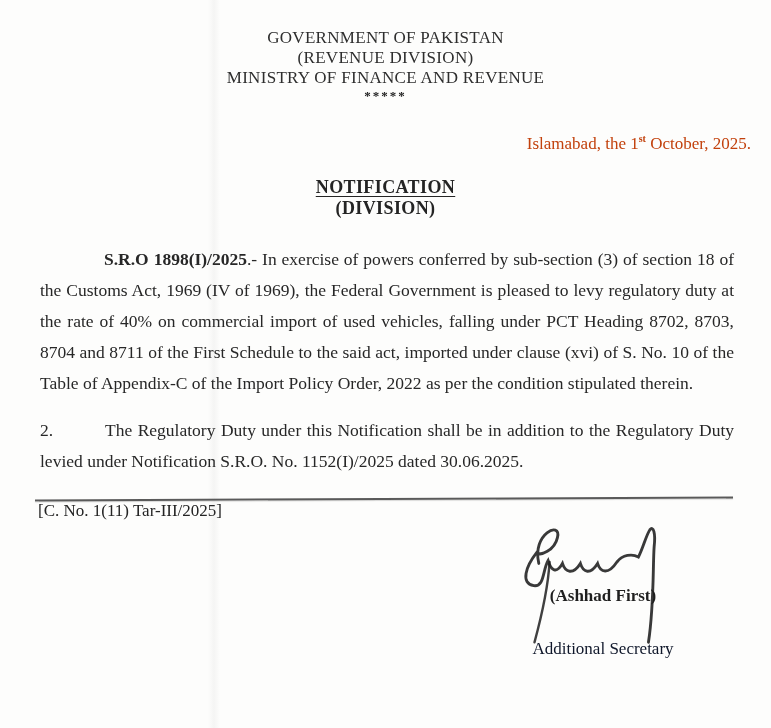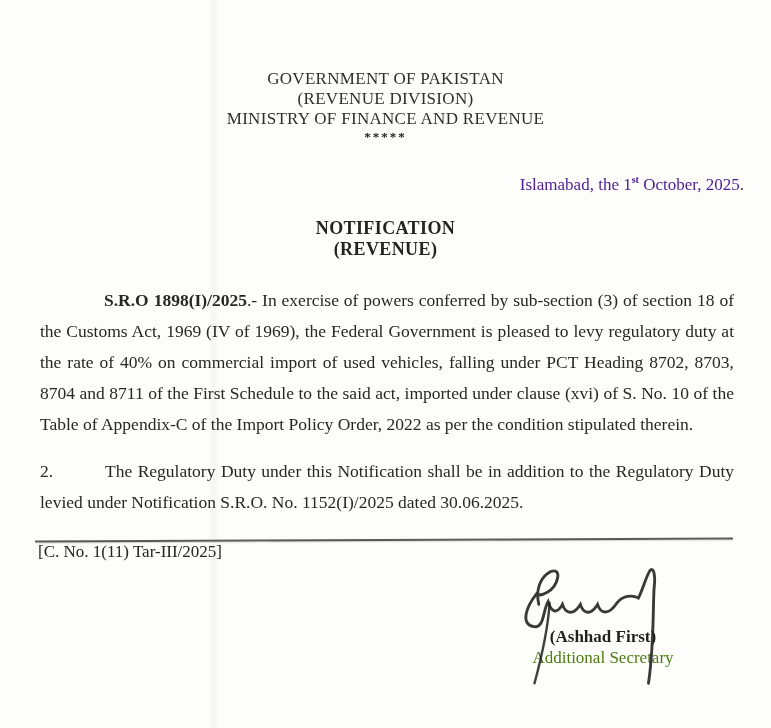--- a/index.html
+++ b/index.html
@@ -13,26 +13,26 @@
     font-family: "Liberation Serif", "DejaVu Serif", serif;
     overflow: hidden;
     box-sizing: border-box;
   }
   
   .scan-line {
     position:absolute; top:0; bottom:0; left:208px; width:12px;
     background: linear-gradient(90deg, rgba(0,0,0,0) 0%, rgba(90,90,90,0.05) 50%, rgba(0,0,0,0) 100%);
     pointer-events:none;
   }
-  .header { padding-top:28px; text-align:center; line-height:20px; font-size:17px; color:#2e2e2e; letter-spacing:0.3px;margin-top:41px; }
+  .header { padding-top:28px; text-align:center; line-height:20px; font-size:17px; color:#2e2e2e; letter-spacing:0.3px; }
   .header .stars { font-size:13px; letter-spacing:2px; line-height:12px; margin-top:2px; font-weight:bold; color:#222; }
-  .dateline { margin-top:31px; padding-right:27px; text-align:right; font-size:17px; color:#4c1d95; }
+  .dateline { margin-top:31px; padding-right:20px; text-align:right; font-size:17px; color:#c2410c; }
   .dateline sup { font-size:10px; font-weight:bold; }
   .title { margin-top:23px; text-align:center; font-size:18px; font-weight:bold; color:#242424; line-height:21px; letter-spacing:0.4px; }
-  .title .main { text-underline-offset:3px; }
+  .title .main { text-decoration: underline; text-underline-offset:3px; }
   .body-text { margin:0 37px 0 40px; font-size:17.5px; line-height:31px; text-align:justify; color:#272727; }
   .para1 { margin-top:25px; text-indent:64px; }
   .para1 .b { font-weight:bold; }
   .para2 { margin-top:16px; }
   .para2 .pnum { display:inline-block; width:65px; text-indent:0; }
   .rule {
     margin:21px 38px 0 35px; height:0;
     border-top:2px solid #5a5a5a;
     transform: rotate(-0.25deg);
     box-shadow: 0 1px 1px rgba(0,0,0,0.15);
@@ -41,40 +41,40 @@
   .sig-block {
     position:relative;
     width:260px;
     margin:2px 38px 0 auto;
     text-align:center;
     padding-top:62px;
     height:120px;
   }
   .sig-svg { position:absolute; top:-4px; left:40px; width:172px; height:129px; pointer-events:none; z-index:2; }
   .sig-name { font-size:17px; font-weight:bold; color:#1f1f1f; line-height:21px; position:relative; z-index:1; }
-  .sig-title { font-size:17px; color:#4d7c0f; line-height:21px; position:relative; z-index:1; }
+  .sig-title { font-size:17px; color:#0f172a; line-height:21px; position:relative; z-index:1;margin-top:32px; }
 </style>
 </head>
 <body>
 
 <div class="page">
   <div class="scan-line"></div>
 
   <div class="header">
     <div>GOVERNMENT OF PAKISTAN</div>
     <div>(REVENUE DIVISION)</div>
     <div>MINISTRY OF FINANCE AND REVENUE</div>
     <div class="stars">*****</div>
   </div>
 
   <div class="dateline"><span>Islamabad, the 1</span><sup>st</sup><span> October, 2025.</span></div>
 
   <div class="title">
     <div class="main">NOTIFICATION</div>
-    <div>(REVENUE)</div>
+    <div>(DIVISION)</div>
   </div>
 
   <p class="body-text para1"><span class="b">S.R.O 1898(I)/2025</span><span>.- </span><span>In exercise of powers conferred by sub-section (3) of section 18 of the Customs Act, 1969 (IV of 1969), the Federal Government is pleased to levy regulatory duty at the rate of 40% on commercial import of used vehicles, falling under PCT Heading 8702, 8703, 8704 and 8711 of the First Schedule to the said act, imported under clause (xvi) of S. No. 10 of the Table of Appendix-C of the Import Policy Order, 2022 as per the condition stipulated therein.</span></p>
 
   <p class="body-text para2"><span class="pnum">2.</span><span>The Regulatory Duty under this Notification shall be in addition to the Regulatory Duty levied under Notification S.R.O. No. 1152(I)/2025 dated 30.06.2025.</span></p>
 
   <div class="rule"></div>
   <div class="file-number">[C. No. 1(11) Tar-III/2025]</div>
 
   <div class="sig-block">

